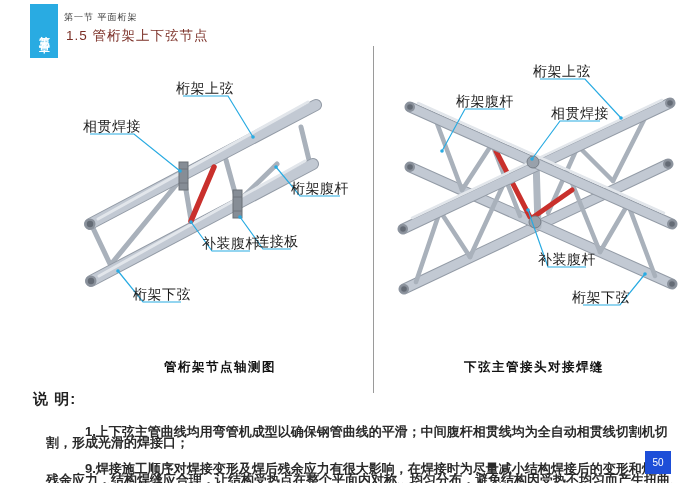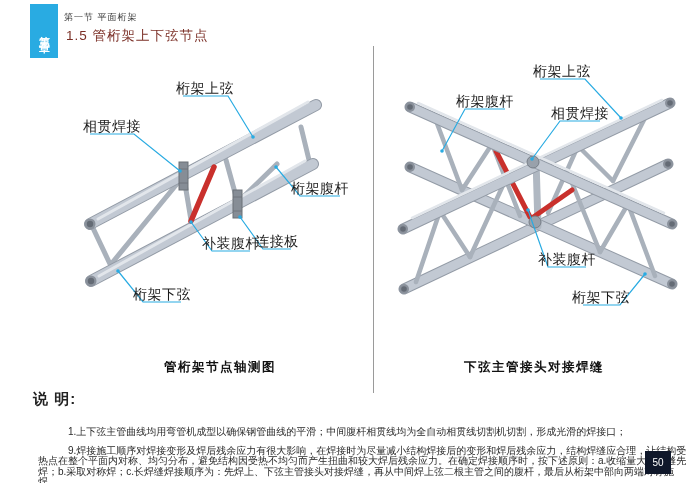--- a/index.html
+++ b/index.html
@@ -25,24 +25,24 @@
     position:absolute;transform:translate(-50%,-50%);
     font-size:14px;color:#1a1a1a;white-space:nowrap;letter-spacing:0.5px;
   }
   .caption{
     position:absolute;transform:translate(-50%,-50%);
     font-size:12.5px;font-weight:bold;color:#111;white-space:nowrap;letter-spacing:1.5px;
   }
   
   .notes{left:30px;top:390px;width:665px;color:#222;}
   .notes-heading{font-size:15px;font-weight:bold;margin:0 0 18px 3px;letter-spacing:1px;}
-  .notes p{margin:8px;font-size:10px;line-height:10.5px;text-indent:3em;color:#2a2a2a;}
+  .notes p{margin:16px;font-size:13px;line-height:10.5px;text-indent:3em;color:#2a2a2a;font-weight:bold;}
   
   .page-num{
-    left:645px;top:451px;width:26px;height:23px;background:#0f172a;color:#fff;
+    left:645px;top:451px;width:26px;height:23px;background:#1d4ed8;color:#fff;
     display:flex;align-items:center;justify-content:center;font-size:10px;
   }
 </style>
 </head>
 <body>
 
 <div id="page">
 
   <div class="abs chapter-badge">第三章</div>
   <div class="abs section-label">第一节 平面桁架</div>

